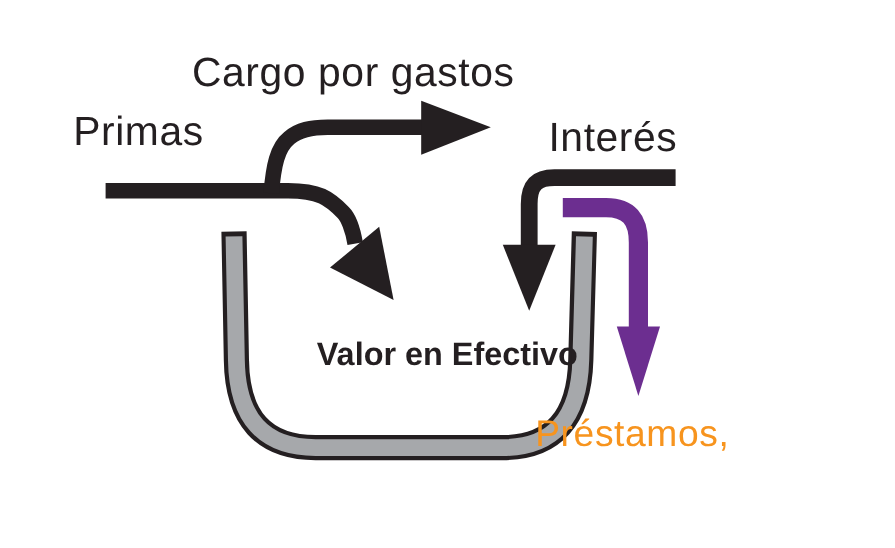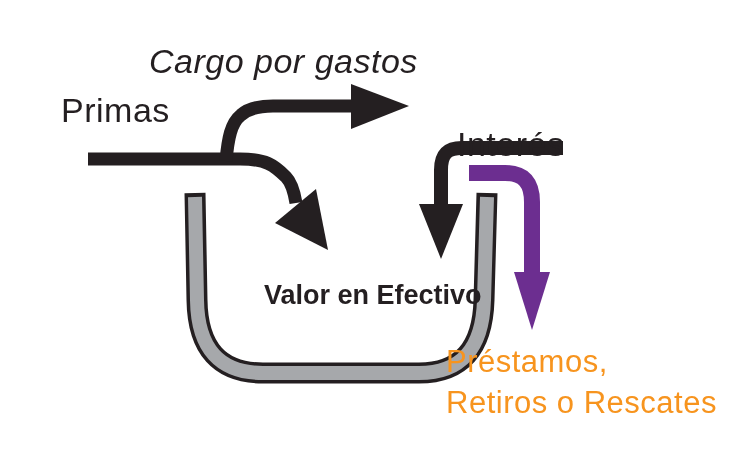--- a/index.html
+++ b/index.html
@@ -10,21 +10,21 @@
     overflow:hidden;
     font-family:"Liberation Sans", sans-serif;
   }
   .diagram-svg{position:absolute;left:0;top:0;}
   .label{
     position:absolute;
     line-height:1;
     white-space:nowrap;
     letter-spacing:0.5px;
   }
-  .label-cargo{left:149px;top:44px;font-size:34px;font-style:italic;}
+  .label-cargo{left:160px;top:44px;font-size:34px;}
   .label-primas{left:61px;top:93px;font-size:34px;}
   .label-interes{left:457px;top:98px;font-size:34px;}
   .label-valor{left:216px;top:282px;font-size:27px;font-weight:700;letter-spacing:0;}
   .label-orange{
     position:absolute;
     left:446px;top:341px;width:300px;
     text-align:left;
     font-size:31px;line-height:41px;
     letter-spacing:0.5px;
   }
@@ -50,22 +50,21 @@
     <polygon points="419,204 463,204 441,259" fill="#241F21"></polygon>
 
     <path d="M 469 173 L 505 173 C 524 173 532 183 532 202 L 532 274" fill="none" stroke-width="16" stroke-linecap="butt" stroke-linejoin="round" stroke="#6C2E90"></path>
     <polygon points="514,272 550,272 532,330" fill="#6C2E90"></polygon>
   </svg>
 
   <div class="label label-cargo" style="color: rgb(36, 31, 33);">Cargo por gastos</div>
 
   <div class="label label-primas" style="color: rgb(36, 31, 33);">Primas</div>
 
-  <div class="label label-interes" style="color: rgb(36, 31, 33); margin-top: 29px;">Interés</div>
+  <div class="label label-interes" style="color: rgb(36, 31, 33);">Interés</div>
 
   <div class="label label-valor" style="color: rgb(36, 31, 33); margin-left: 48px;">Valor en Efectivo</div>
 
   <div class="label-orange" style="color: rgb(247, 148, 30);">
     <div>Préstamos,</div>
-    <div>Retiros o Rescates</div>
   </div>
 
 </div>
 
 </body></html>

